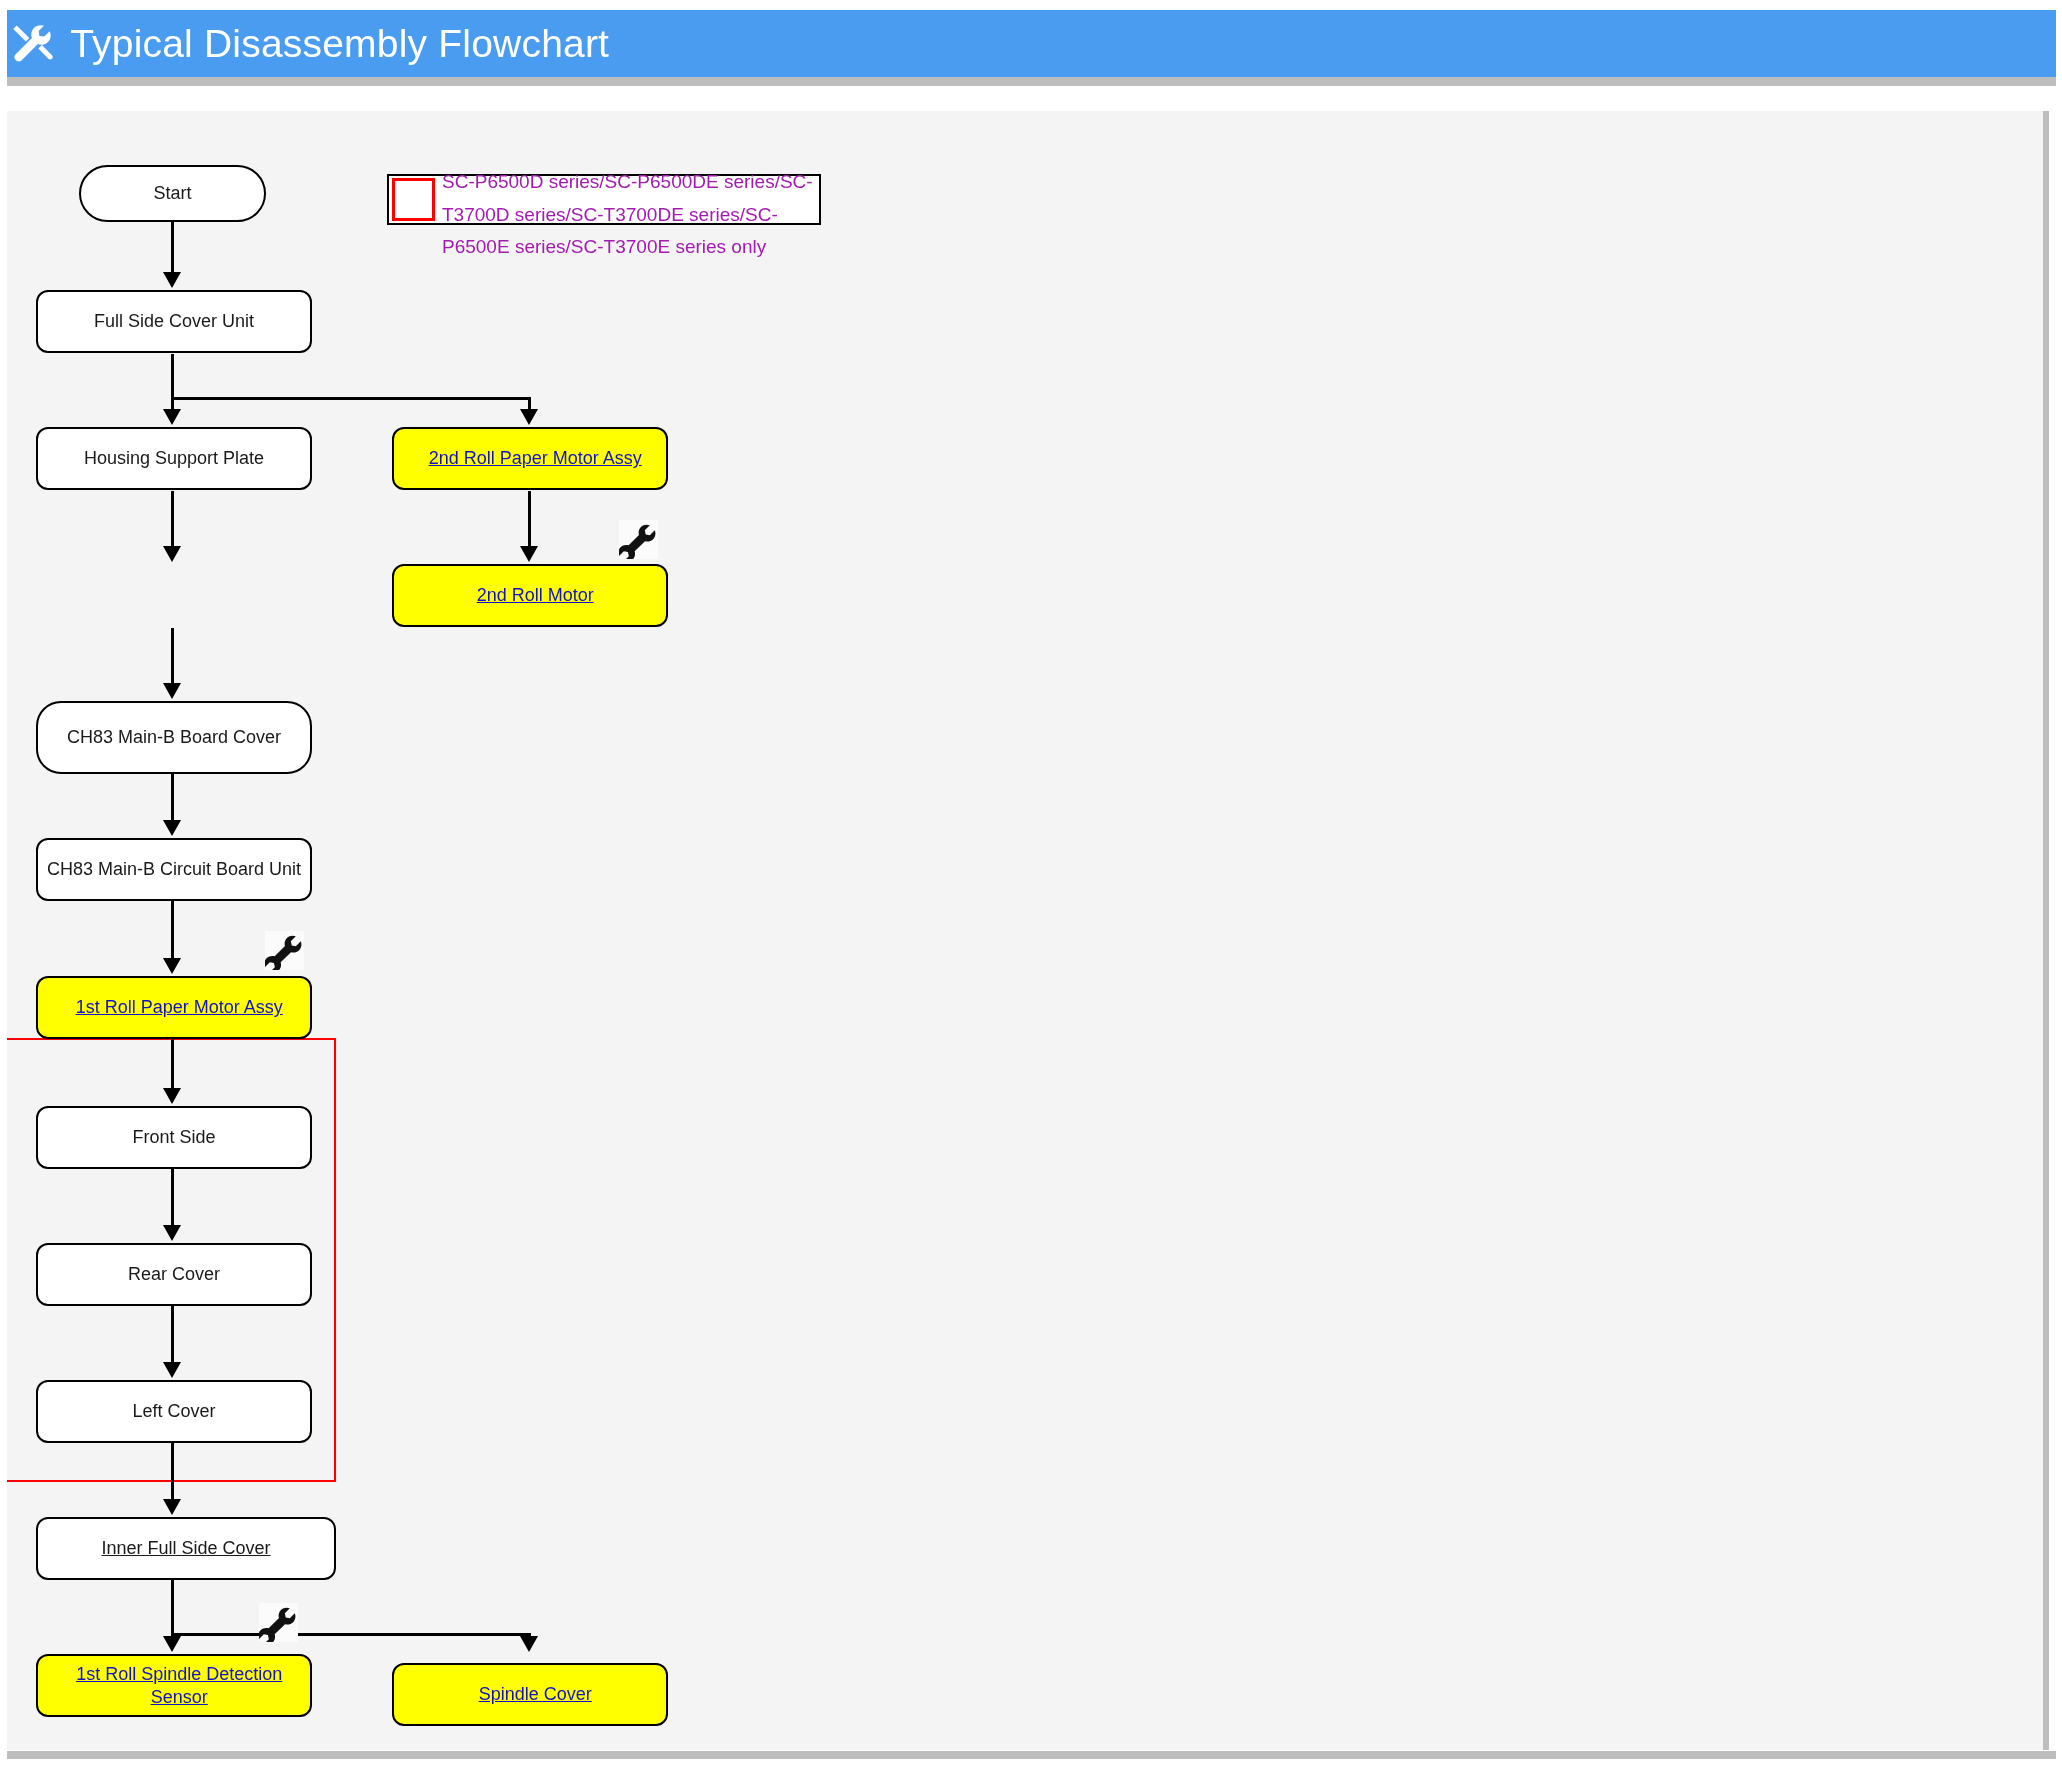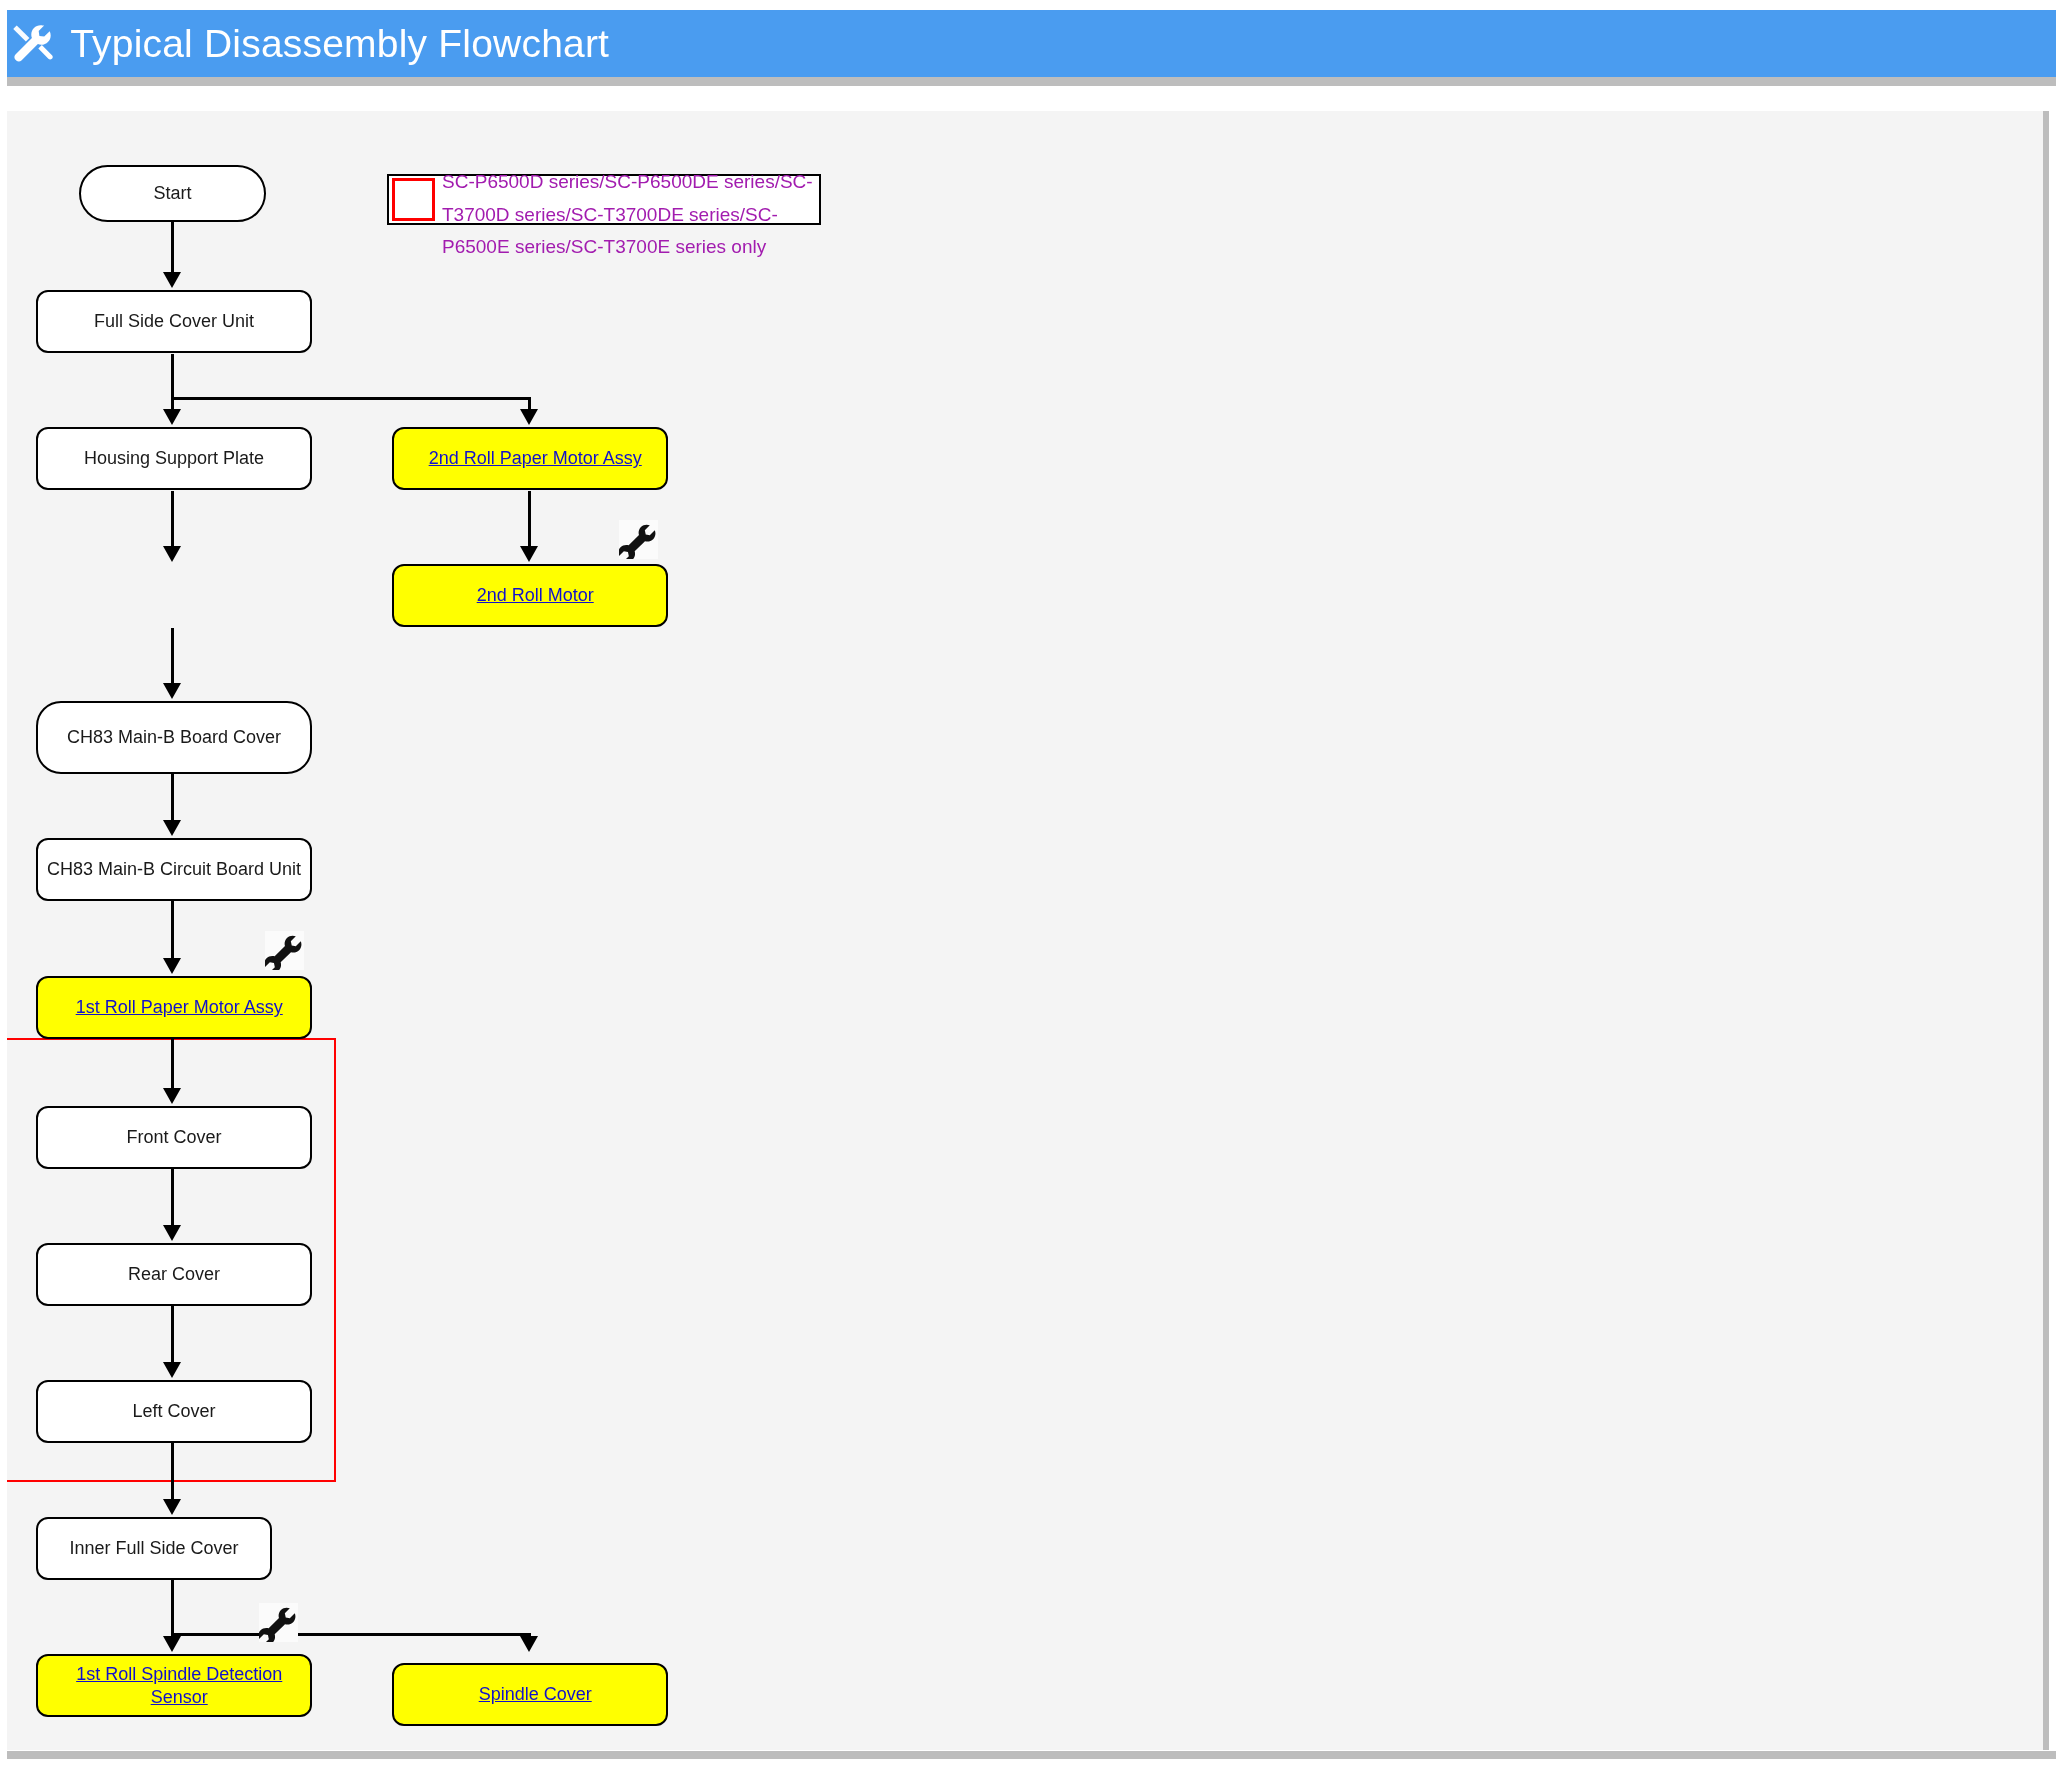--- a/index.html
+++ b/index.html
@@ -279,32 +279,32 @@
 
       <div class="node" style="left:36px; top:838px; width:276px; height:63px;">
         <span class="node-label">CH83 Main-B Circuit Board Unit</span>
       </div>
 
       <div class="node yellow" style="left:36px; top:976px; width:276px; height:63px;">
         <span class="node-label">1st Roll Paper Motor Assy</span>
       </div>
 
       <div class="node" style="left:36px; top:1106px; width:276px; height:63px;">
-        <span class="node-label">Front Cover</span>
+        <span class="node-label">Front Side</span>
       </div>
 
       <div class="node" style="left:36px; top:1243px; width:276px; height:63px;">
         <span class="node-label">Rear Cover</span>
       </div>
 
       <div class="node" style="left:36px; top:1380px; width:276px; height:63px;">
         <span class="node-label">Left Cover</span>
       </div>
 
-      <div class="node" style="left:36px; top:1517px; width:236px; height:63px;">
+      <div class="node" style="left:36px; top:1517px; width:300px; height:63px;text-decoration:underline;">
         <span class="node-label">Inner Full Side Cover</span>
       </div>
 
       <div class="node yellow" style="left:36px; top:1654px; width:276px; height:63px;">
         <span class="node-label">1st Roll Spindle Detection Sensor</span>
       </div>
 
       <div class="node yellow" style="left:392px; top:427px; width:276px; height:63px;">
         <span class="node-label">2nd Roll Paper Motor Assy</span>
       </div>

